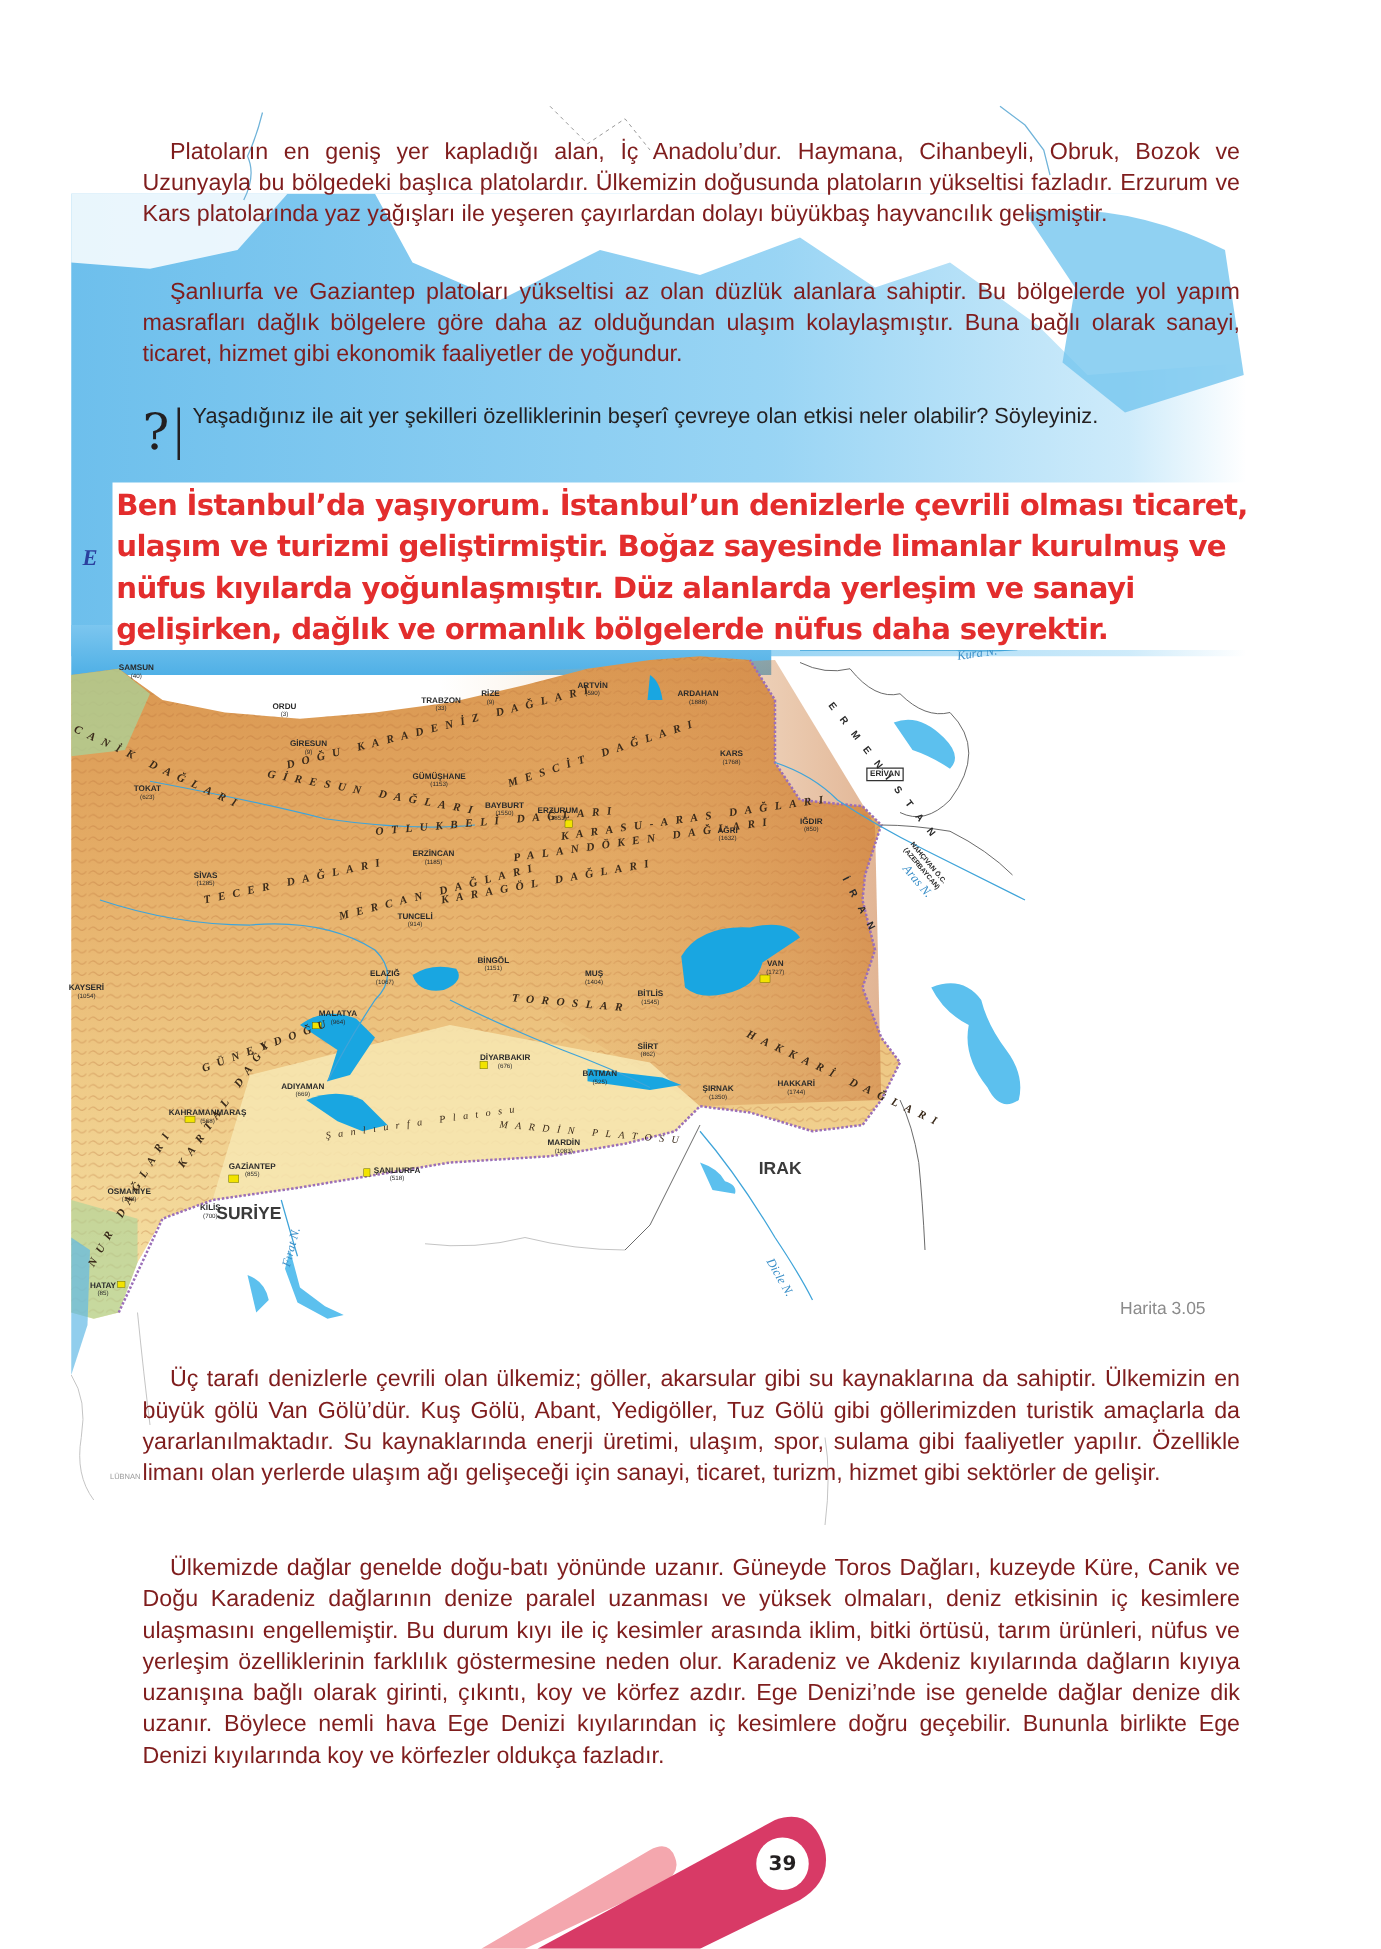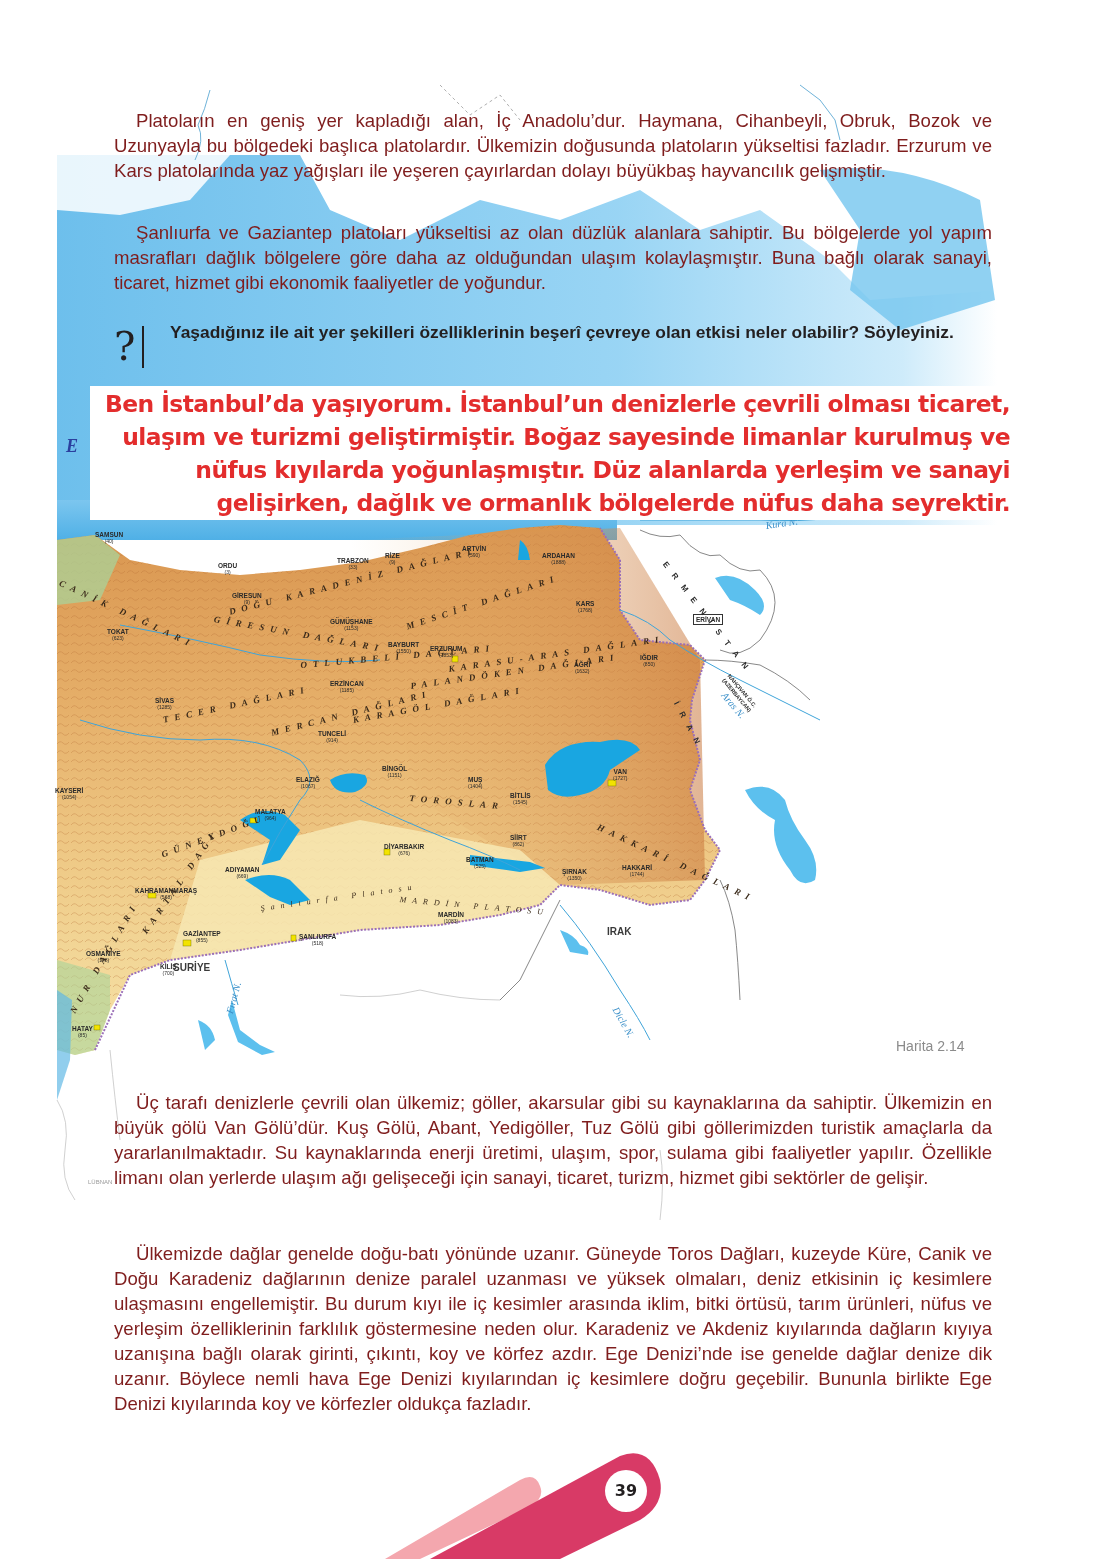--- a/index.html
+++ b/index.html
@@ -12,38 +12,38 @@
   .para {
     position: absolute; left: 114px; width: 878px;
     font-family: "Liberation Sans", sans-serif;
     font-size: 18.6px; line-height: 25px; text-align: justify;
     text-indent: 22px; color: #7f1d1d;
   }
 
   .question-block { position: absolute; left: 114px; top: 320px; width: 890px; height: 54px; }
   .q-mark { position: absolute; left: 0; top: 4px; font-family: "DejaVu Serif", serif; font-size: 40px; line-height: 44px; color: #231f20; }
   .q-bar { position: absolute; left: 28px; top: 6px; width: 2px; height: 42px; background: #231f20; }
-  .q-text { position: absolute; left: 40px; top: 0; width: 850px; font-weight: bold; font-size: 17.4px; line-height: 25px; color: #231f20; margin-left: 16px; }
+  .q-text { position: absolute; left: 40px; top: 0; width: 850px; font-weight: normal; font-size: 17.4px; line-height: 25px; color: #231f20; }
 
   .answer-box {
     position: absolute; left: 90px; top: 386px; width: 920px; height: 134px;
     background: #ffffff; padding: 2px 0 0 3px;
   }
   .answer-text {
     font-family: "DejaVu Sans", sans-serif; font-weight: bold;
-    font-size: 23.4px; line-height: 33px; color: #e32d2d; letter-spacing: -0.55px; text-align: right;
+    font-size: 23.4px; line-height: 33px; color: #e32d2d; letter-spacing: -0.55px;
   }
 
   .map-caption { position: absolute; left: 896px; top: 1038px; font-size: 14px; color: #8b8b8b; }
 
   .map-label { position: absolute; font-family: "Liberation Sans", sans-serif; font-weight: bold; color: #2a2a2a; white-space: nowrap; }
   .city { font-size: 6.5px; text-align: center; line-height: 7px; }
   .city small { display: block; font-size: 5px; font-weight: normal; }
   .mount { font-family: "Liberation Serif", serif; font-style: italic; font-weight: bold; color: #3a2a1a; font-size: 9px; letter-spacing: 6px; }
-  .country { font-size: 10px; color: #3a3a3a; }
+  .country { font-size: 14px; color: #3a3a3a; }
   .country-v { font-size: 8px; color: #2a2a2a; letter-spacing: 9px; }
   .river { font-family: "Liberation Serif", serif; font-style: italic; color: #3a8fc8; font-size: 10px; font-weight: normal; }
   .sea-e { position: absolute; left: 66px; top: 436px; font-family: "Liberation Serif", serif; font-style: italic; font-weight: bold; font-size: 18px; color: #2b3f9e; }
   .page-num {
     position: absolute; left: 605px; top: 1470px; width: 42px; height: 42px;
     border-radius: 50%; background: #ffffff; text-align: center; line-height: 42px;
     font-family: "DejaVu Sans", sans-serif; font-weight: bold; font-size: 16px; color: #231f20;
   }
 </style>
 </head>
@@ -222,21 +222,21 @@
     <div class="map-label mount" style="left: 140px; top: 930px; transform: rotate(-55deg); transform-origin: left top;">KARTAL DAĞI</div>
     <div class="map-label mount" style="left: 68px; top: 1010px; transform: rotate(-60deg); transform-origin: left top;">NUR DAĞLARI</div>
     <div class="map-label mount" style="left: 260px; top: 904px; transform: rotate(-8deg); transform-origin: left top; font-weight: normal; font-size: 8px;">Şanlıurfa Platosu</div>
     <div class="map-label mount" style="left: 400px; top: 895px; transform: rotate(5deg); transform-origin: left top; font-weight: normal; font-size: 8px;">MARDİN PLATOSU</div>
     <div class="map-label river" style="left: 765px; top: 520px; transform: rotate(-8deg); transform-origin: left top;">Kura N.</div>
     <div class="map-label river" style="left: 728px; top: 690px; transform: rotate(50deg); transform-origin: left top;">Aras N.</div>
     <div class="map-label river" style="left: 224px; top: 1012px; transform: rotate(-75deg); transform-origin: left top;">Fırat N.</div>
     <div class="map-label river" style="left: 620px; top: 1005px; transform: rotate(60deg); transform-origin: left top;">Dicle N.</div>
   </div>
 
-<div class="map-caption">Harita 2.14</div>
+<div class="map-caption">Harita 3.05</div>
 
 <p class="para" style="top:108px;">Platoların en geniş yer kapladığı alan, İç Anadolu’dur. Haymana, Cihanbeyli, Obruk, Bozok ve Uzunyayla bu bölgedeki başlıca platolardır. Ülkemizin doğusunda platoların yükseltisi fazladır. Erzurum ve Kars platolarında yaz yağışları ile yeşeren çayırlardan dolayı büyükbaş hayvancılık gelişmiştir.</p>
 <p class="para" style="top:220px;">Şanlıurfa ve Gaziantep platoları yükseltisi az olan düzlük alanlara sahiptir. Bu bölgelerde yol yapım masrafları dağlık bölgelere göre daha az olduğundan ulaşım kolaylaşmıştır. Buna bağlı olarak sanayi, ticaret, hizmet gibi ekonomik faaliyetler de yoğundur.</p>
 
 <div class="question-block">
   <span class="q-mark">?</span>
   <span class="q-bar"></span>
   <p class="q-text">Yaşadığınız ile ait yer şekilleri özelliklerinin beşerî çevreye olan etkisi neler olabilir? Söyleyiniz.</p>
 </div>
 

